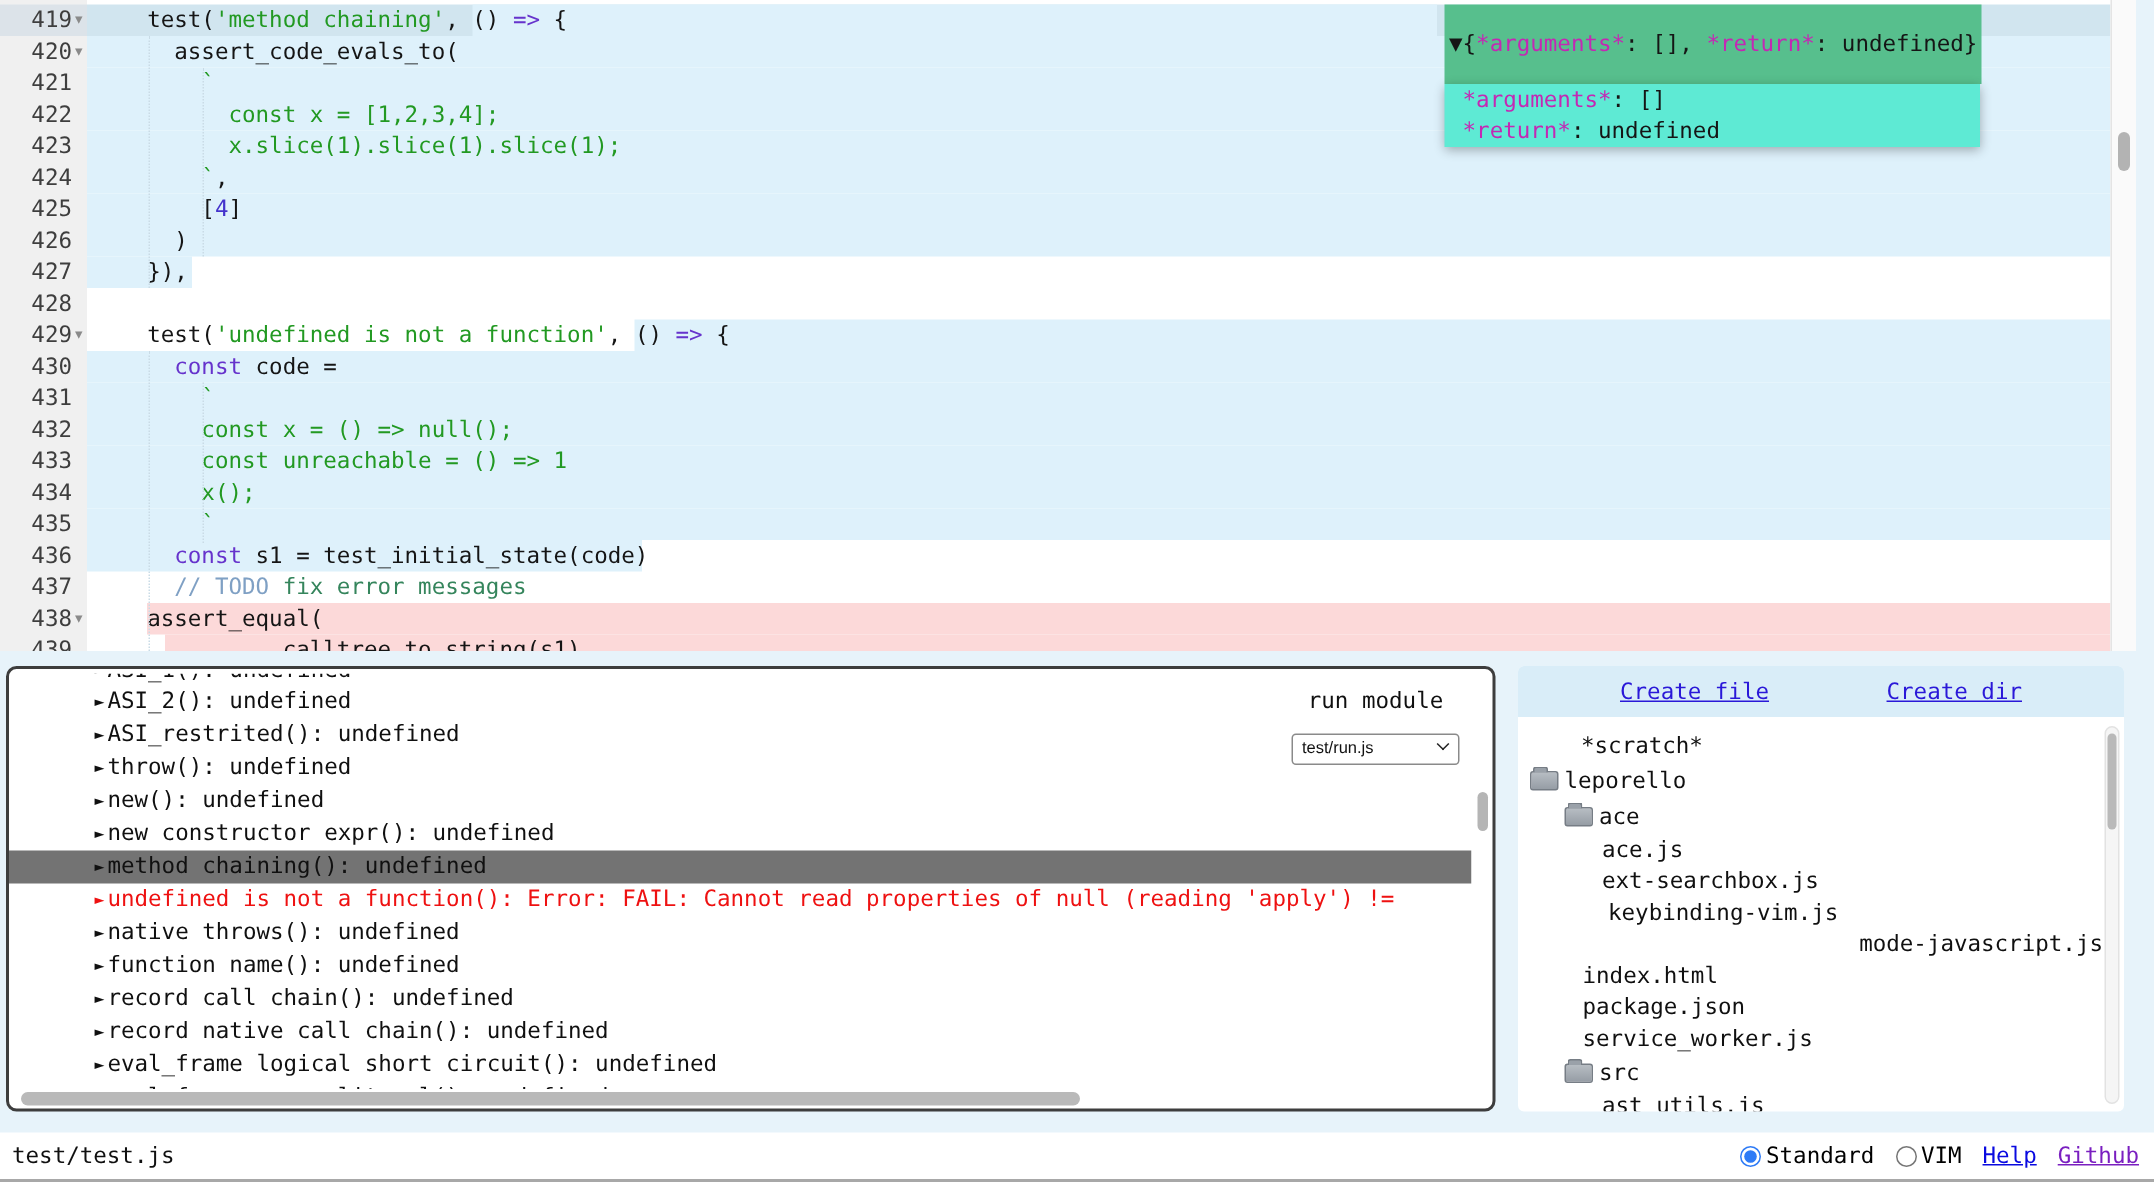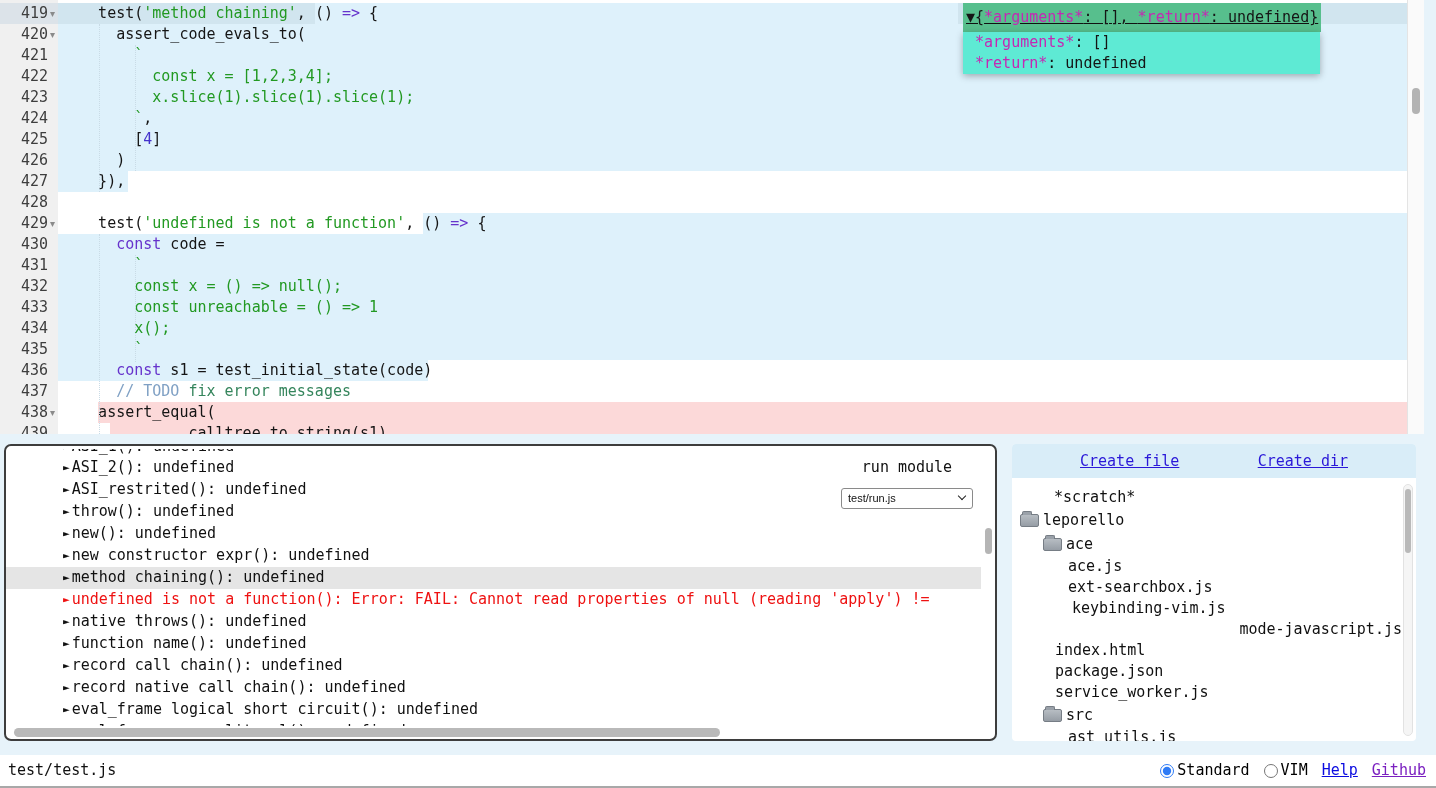--- a/index.html
+++ b/index.html
@@ -31,39 +31,39 @@
   .tok-ct { color:#7fa0c4; }
   .tok-cg { color:#35855c; }
   .guide { position:absolute; width:0; border-left:1px dotted #c9dbe6; }
 
   
   #ed-scroll { position:absolute; right:0; top:0; bottom:0; width:17px; background:#fafafa; border-left:1px solid #e4e4e4; }
   #ed-thumb { position:absolute; left:4px; top:88px; width:8px; height:26px; background:#b3b3b3; border-radius:4px; }
 
   
   #tooltip { position:absolute; left:963px; top:3px; z-index:5; font:15px/21px "DejaVu Sans Mono",monospace; }
-  #tt-header { background:#57bf8d; padding:4px 3px; white-space:pre; color:#111;text-decoration:underline; }
+  #tt-header { background:#57bf8d; padding:16px 3px; white-space:pre; color:#111; }
   #tt-body { background:#5eead4; width:357px; box-shadow:0 2px 7px rgba(0,0,0,0.3); padding:0 3px; }
   .tt-row { white-space:pre; }
   .tok-m { color:#c428b4; }
 
   
   #console { position:absolute; left:4px; top:444px; width:993px; height:297px; background:#ffffff;
              border:2px solid #3d3d3d; border-radius:7px; overflow:hidden; }
   #con-items { position:absolute; left:0; top:3px; right:14px; bottom:13px; overflow:hidden; white-space:pre; }
   .con-item { padding-left:57px; font:15px/21px "DejaVu Sans Mono",monospace; color:#101010; white-space:pre; }
-  .con-item.selected { background:#e5e5e5; }
+  .con-item.selected { background:#737373; }
   .con-item.error { color:#ee1111; }
   .con-item.partial { height:8px; overflow:hidden; }
   .con-item.partial .inner { display:block; margin-top:-13px; }
   .arrow { font-size:11px; margin-right:2px; position:relative; top:-1px; }
   #run-module { position:absolute; top:11px; right:22px; display:flex; align-items:center; gap:9px; z-index:3;flex-direction:column; }
   #run-module-label { font:15px/21px "DejaVu Sans Mono",monospace; color:#101010; }
   .sel-wrap { position:relative; }
-  #run-module-select { appearance:none; -webkit-appearance:none; width:132px; height:21px;
+  #run-module-select { appearance:none; -webkit-appearance:none; width:112px; height:21px;
        font:11px/15px "Liberation Sans",sans-serif; padding:1px 20px 1px 6px; background:#ffffff;
        border:1px solid #8a8a8a; border-radius:3px; color:#111; }
   .chev { position:absolute; right:8px; top:6px; width:6px; height:6px;
           border-right:1.6px solid #222; border-bottom:1.6px solid #222; transform:rotate(45deg); pointer-events:none; }
   #con-hscroll { position:absolute; left:0; right:0; bottom:0; height:13px; }
   #con-hthumb { position:absolute; left:8px; bottom:2px; width:706px; height:9px; background:#b9b9b9; border-radius:5px; }
   #con-vthumb { position:absolute; right:3px; top:82px; width:7px; height:26px; background:#b5b5b5; border-radius:4px; }
 
   
   #files { position:absolute; left:1012px; top:444px; width:404px; height:297px; background:#ffffff;

